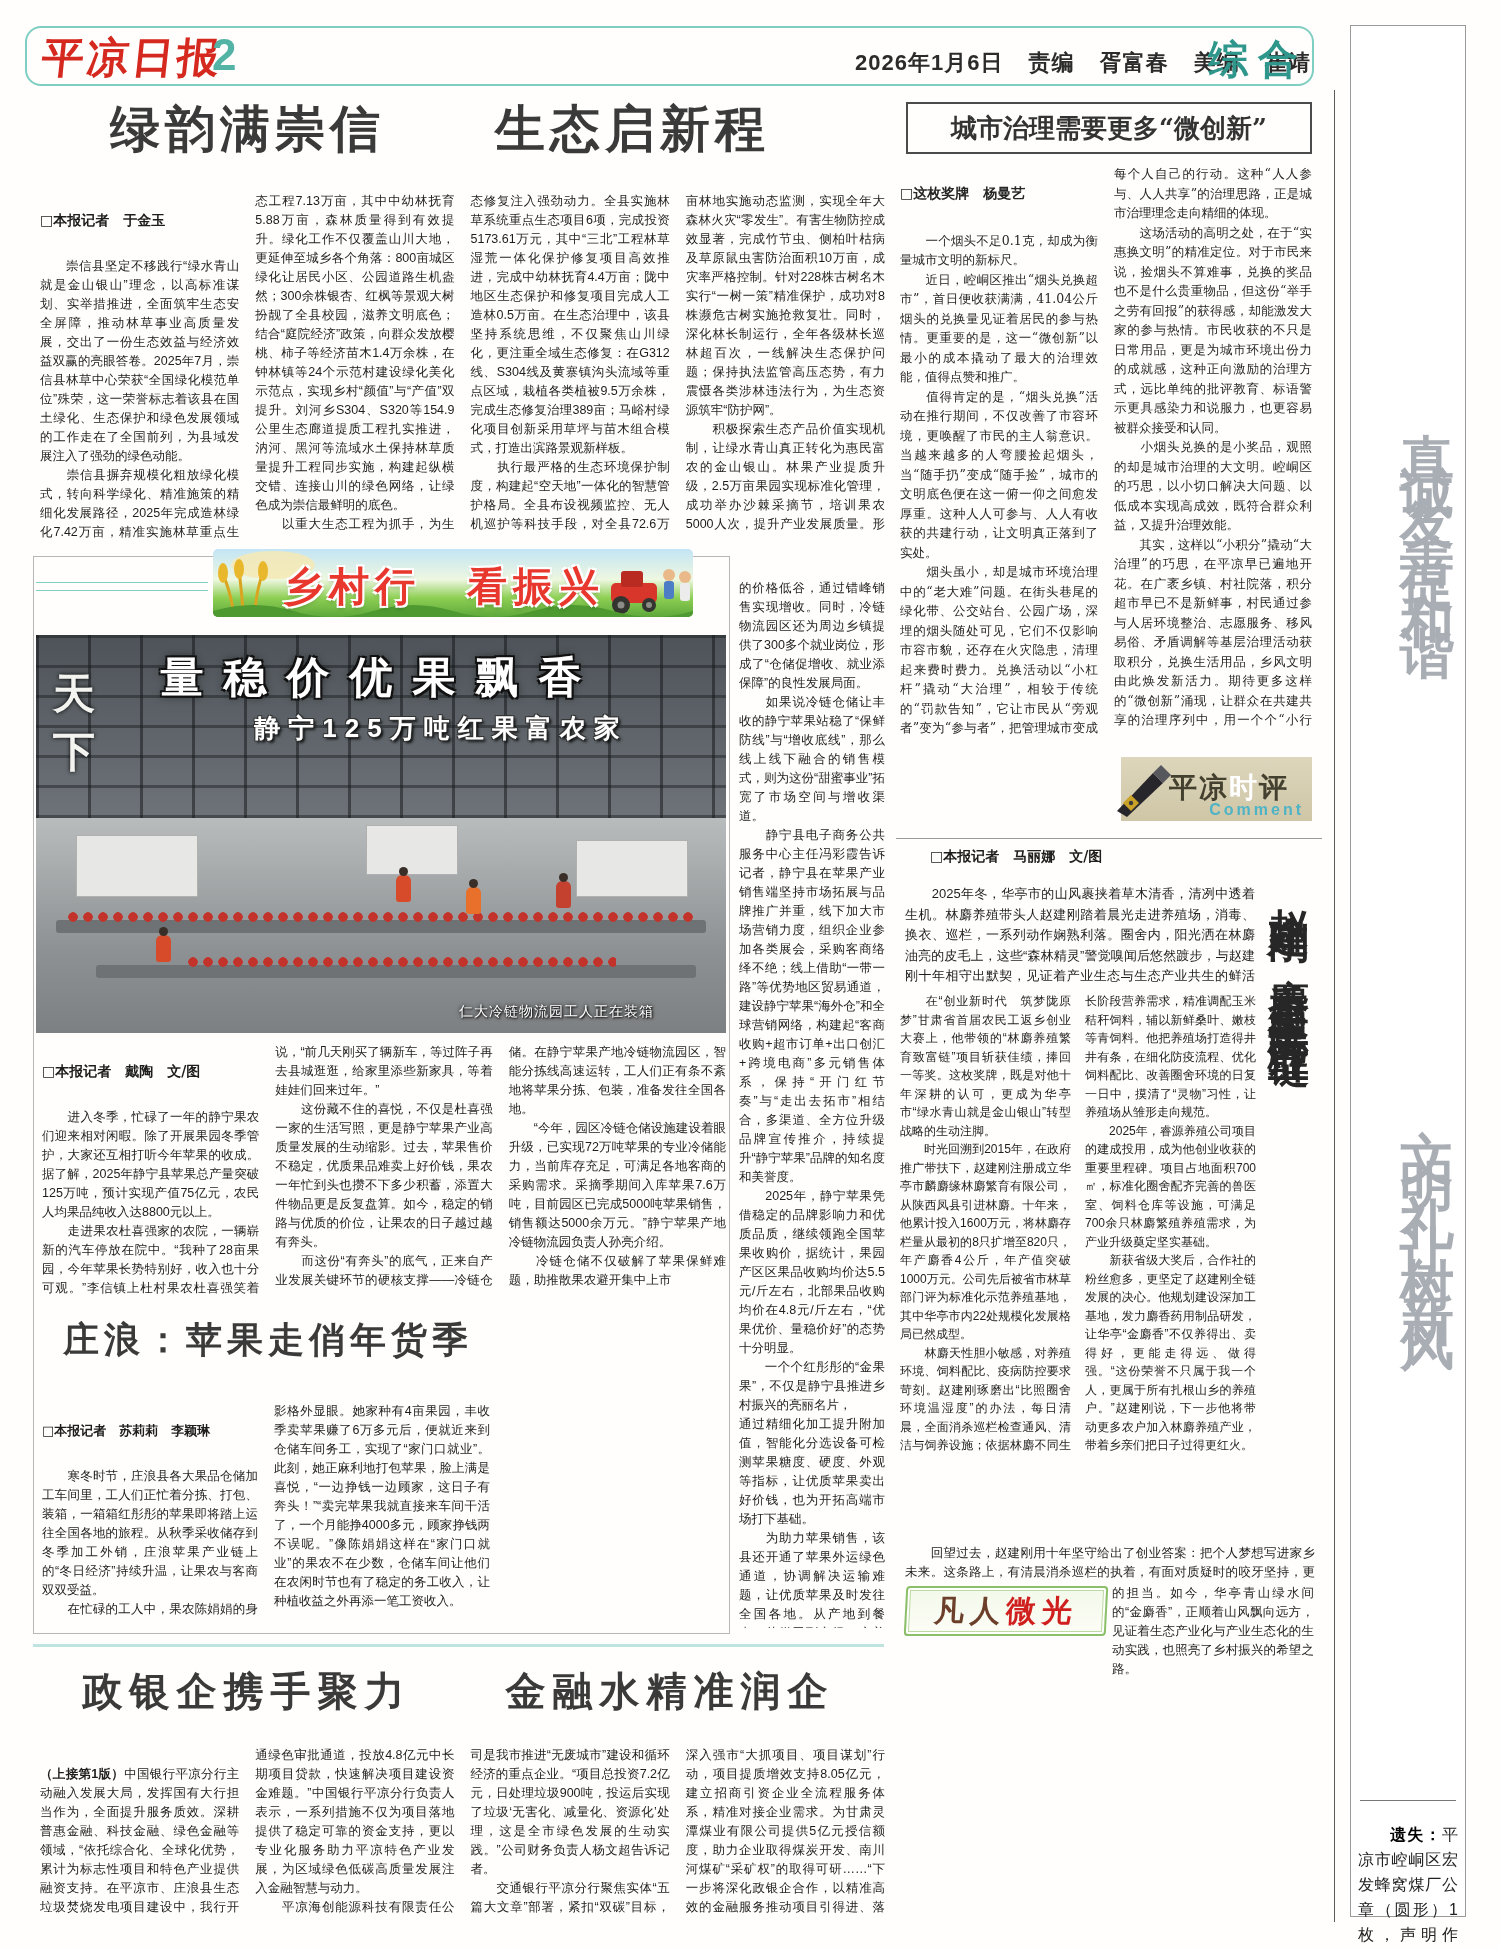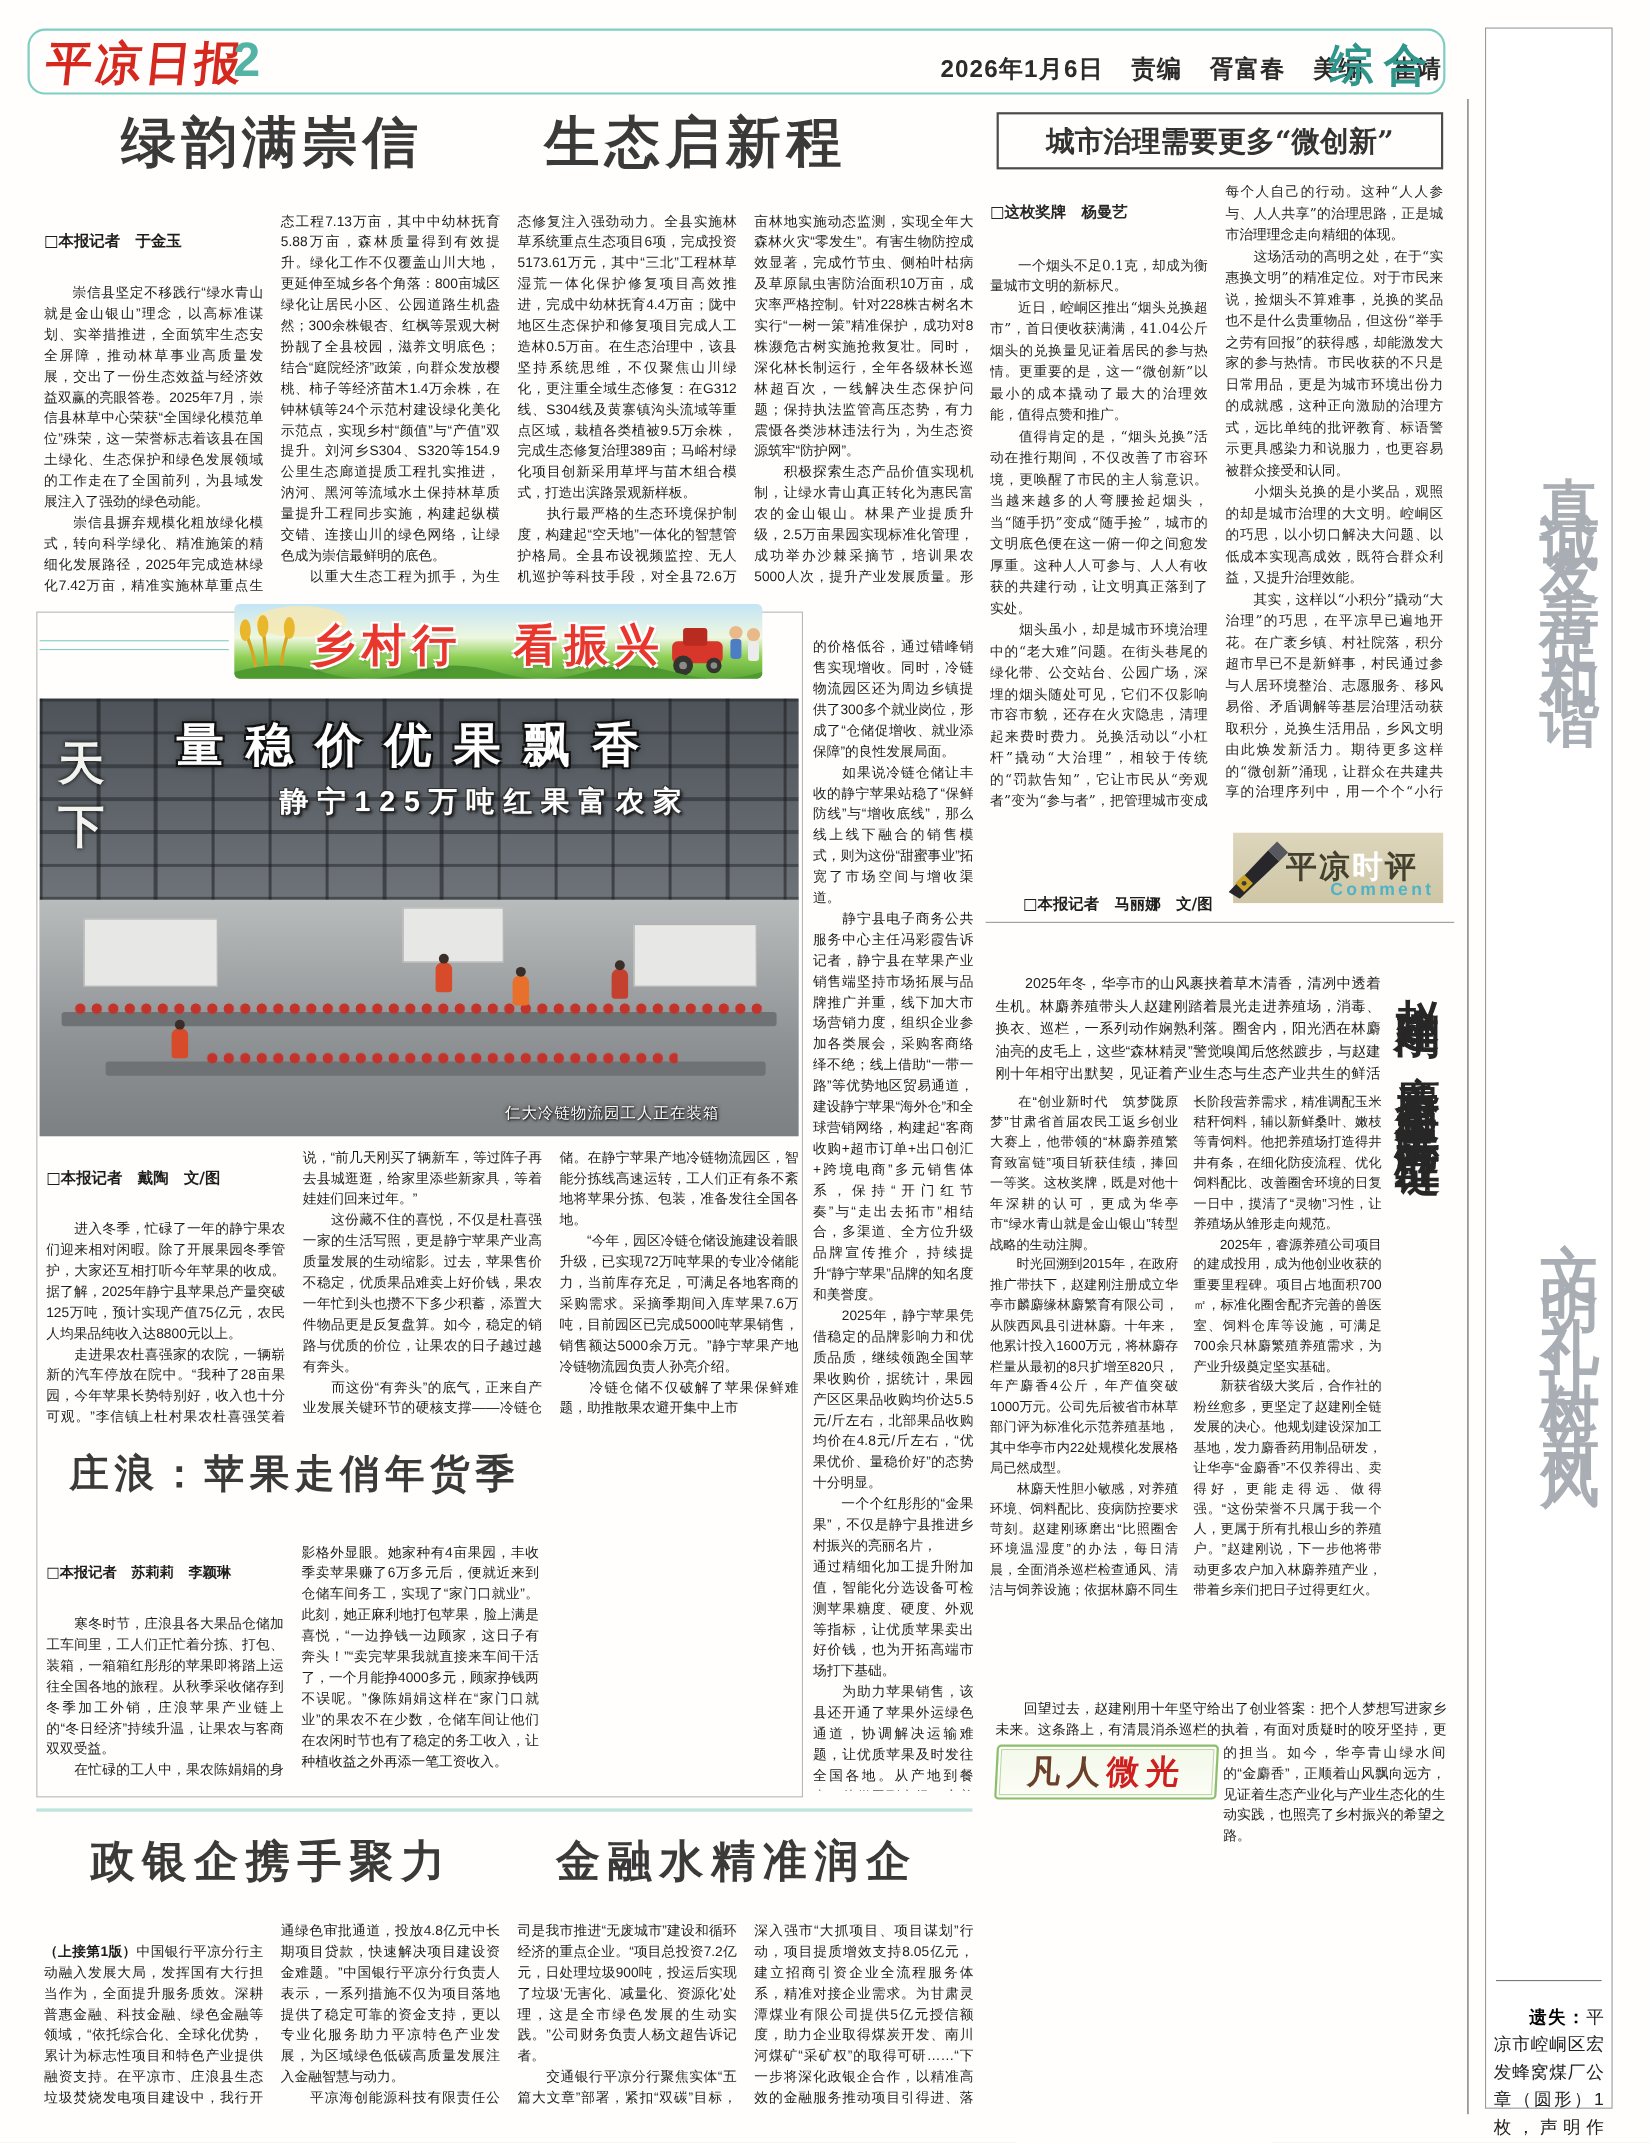--- a/index.html
+++ b/index.html
@@ -64,21 +64,21 @@
      text-shadow:-1px -1px 0 #333,1px -1px 0 #333,-1px 1px 0 #333,2px 2px 3px #000;}
   .p1-caption{position:absolute;right:72px;bottom:12px;font-size:14px;color:#fff;font-family:"DejaVu Serif",serif;
      text-shadow:1px 1px 2px #000,0 0 4px #000;letter-spacing:1px;}
   .jn-cols{left:42px;top:1043px;width:684px;height:262px;column-count:3;column-gap:16px;}
   
   .zl-headline{left:42px;top:1316px;width:452px;font-size:36px;letter-spacing:5px;}
   .zl-cols12{left:42px;top:1402px;width:448px;height:224px;column-count:2;column-gap:16px;}
   .zl-col3{left:502px;top:1312px;width:224px;height:314px;}
   .side-strip{left:739px;top:560px;width:146px;height:1068px;}
   
-  .ml-byline{left:930px;top:813px;}
+  .ml-byline{left:930px;top:848px;}
   .ml-intro{left:905px;top:884px;width:350px;height:104px;font-size:13px;line-height:20.5px;}
   .ml-cols{left:900px;top:992px;width:356px;height:550px;column-count:2;column-gap:14px;font-size:12px;line-height:18.5px;}
   .vert-headline{left:1258px;top:876px;width:62px;height:706px;writing-mode:vertical-rl;
      font-size:41px;font-weight:900;color:#272727;letter-spacing:7px;line-height:62px;}
   .outro1{left:905px;top:1544px;width:410px;height:40px;}
   .fanren{left:905px;top:1586px;width:198px;height:46px;background:linear-gradient(180deg,#f2f9ea,#fdfdf6);
      border:2px solid #8cbf6a;border-radius:4px;box-shadow:inset 0 0 0 2px #fff,inset 0 0 0 3px #bcd9a4;
      display:flex;align-items:center;justify-content:center;font-family:"DejaVu Serif",serif;
      font-size:30px;font-weight:900;letter-spacing:6px;transform:skewX(-3deg);}
   .fanren .a{color:#6b3f2a;} .fanren .b{color:#cf1f1f;}

